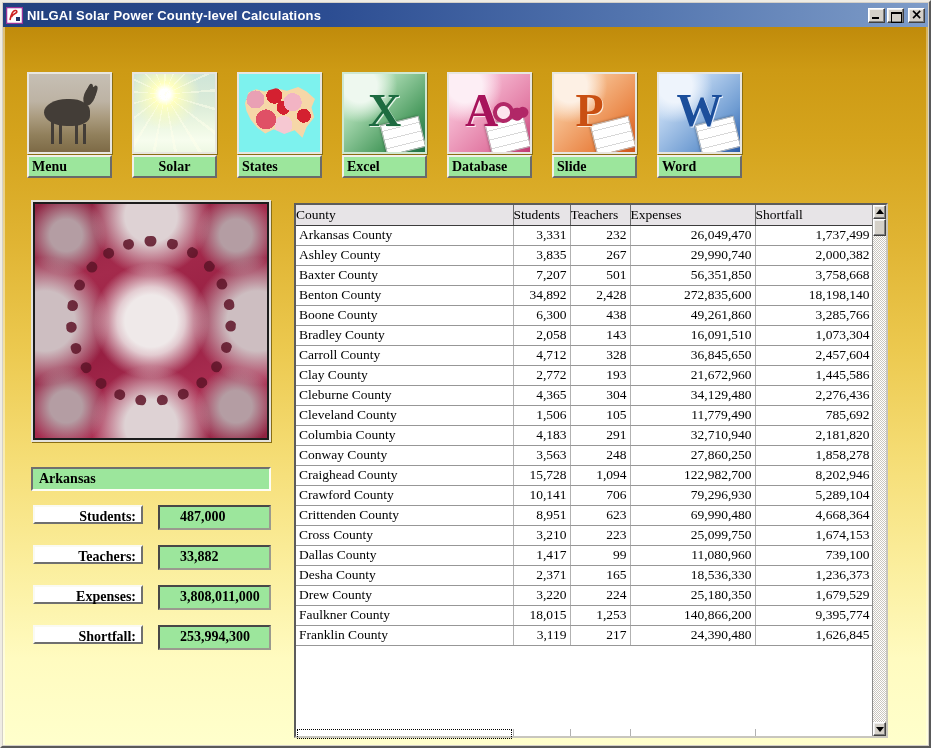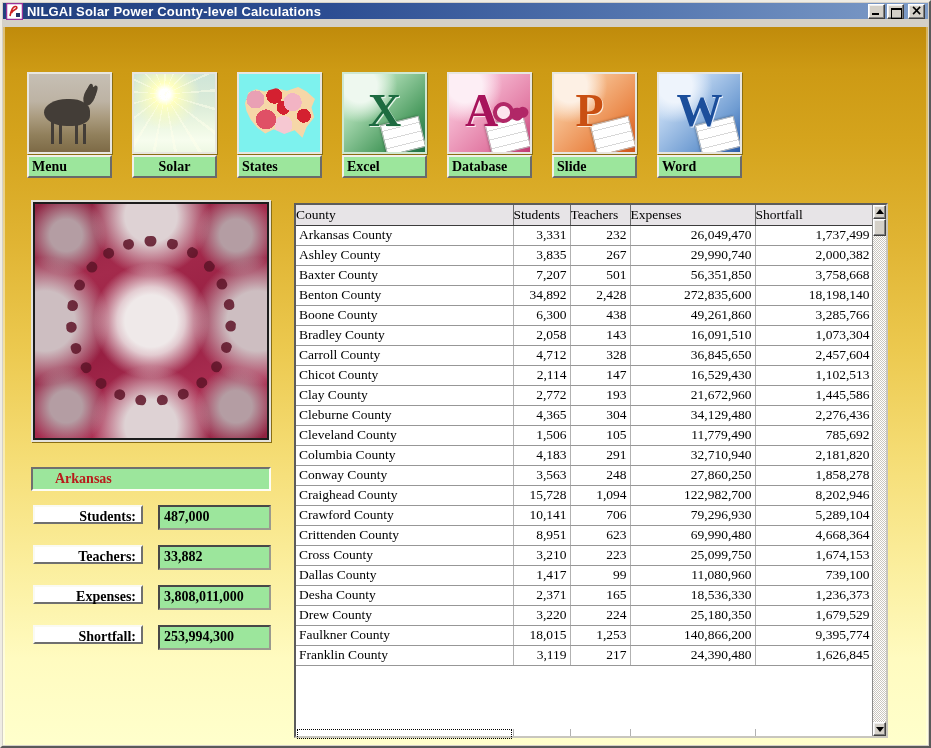--- a/index.html
+++ b/index.html
@@ -5,21 +5,21 @@
   * { margin:0; padding:0; box-sizing:border-box; }
   html,body { background:#808080; }
   #app {
     position:relative; width:931px; height:748px; overflow:hidden;
     font-family:"Liberation Serif", serif;
     border:2px solid; border-color:#efece4 #5a5a5a #5a5a5a #efece4;
     background:#d4d0c8;
   }
   
   #titlebar {
-    position:absolute; top:1px; left:1px; right:1px; height:16px;
+    position:absolute; top:1px; left:1px; right:1px; height:24px;
     background:linear-gradient(90deg,#22407e 0%,#2c4d92 35%,#5577b0 70%,#7e9cc8 100%);
     display:flex; align-items:center; padding:0 3px;
   }
   #app-icon { width:17px; height:17px; margin-right:4px; flex:0 0 auto; }
   #title-text {
     color:#fff; font-family:"Liberation Sans", sans-serif;
     font-size:13px; font-weight:bold; flex:1 1 auto;
     white-space:nowrap; overflow:hidden; letter-spacing:.2px;
   }
   .win-btn {
@@ -132,33 +132,33 @@
       linear-gradient(160deg,#8e2140 0%,#a42a4c 30%,#971f42 55%,#ad3054 80%,#8e2140 100%);
   }
   #fractal::before {
     content:""; position:absolute; left:50%; top:50%; width:148px; height:148px;
     transform:translate(-50%,-50%); border-radius:50%;
     border:11px dotted #5e1428; opacity:.85;
   }
   #state-bar {
     position:absolute; left:28px; top:440px; width:240px; height:24px;
     background:#9ce69c; border:2px solid; border-color:#6f6f6f #fdfdf4 #fdfdf4 #6f6f6f;
-    font-size:14px; font-weight:bold; line-height:19px; padding-left:22px; color:#b91c1c;
+    font-size:14px; font-weight:bold; line-height:19px; padding-left:6px; color:#000000;
   }
   #fields { position:absolute; left:30px; top:478px; }
   .field-row { display:flex; margin-bottom:15px; height:25px; }
   .field-label {
     width:110px; height:19px; background:#fff;
     border:2px solid; border-color:#fafaf2 #6f6f6f #6f6f6f #fafaf2;
     font-size:14px; font-weight:bold; text-align:right; line-height:20px; padding-right:5px;
   }
   .field-value {
     width:113px; height:25px; margin-left:15px; background:#9ce69c;
     border:2px solid; border-color:#474747 #9a9a8e #9a9a8e #474747;
-    font-size:14px; font-weight:bold; line-height:20px; padding-left:4px;
+    font-size:14px; font-weight:bold; line-height:20px; padding-left:20px;
   }
   
   #table-wrap {
     position:absolute; left:291px; top:176px; width:594px; height:535px;
     background:#fff; border:2px solid; border-color:#5c5c5c #c8c6be #c8c6be #5c5c5c;
   }
   table { border-collapse:collapse; table-layout:fixed; width:577px; }
   th {
     height:20px; background:#e7e4e7; font-weight:normal; text-align:left;
     font-size:13.5px; padding:0 0; white-space:nowrap; overflow:hidden;
@@ -366,27 +366,20 @@
               <td class="num">1,073,304</td>
             </tr>
             <tr>
               <td class="county">Carroll County</td>
               <td class="num">4,712</td>
               <td class="num">328</td>
               <td class="num">36,845,650</td>
               <td class="num">2,457,604</td>
             </tr>
             <tr>
-              <td class="county">Chicot County</td>
-              <td class="num">2,114</td>
-              <td class="num">147</td>
-              <td class="num">16,529,430</td>
-              <td class="num">1,102,513</td>
-            </tr>
-            <tr>
               <td class="county">Clay County</td>
               <td class="num">2,772</td>
               <td class="num">193</td>
               <td class="num">21,672,960</td>
               <td class="num">1,445,586</td>
             </tr>
             <tr>
               <td class="county">Cleburne County</td>
               <td class="num">4,365</td>
               <td class="num">304</td>

